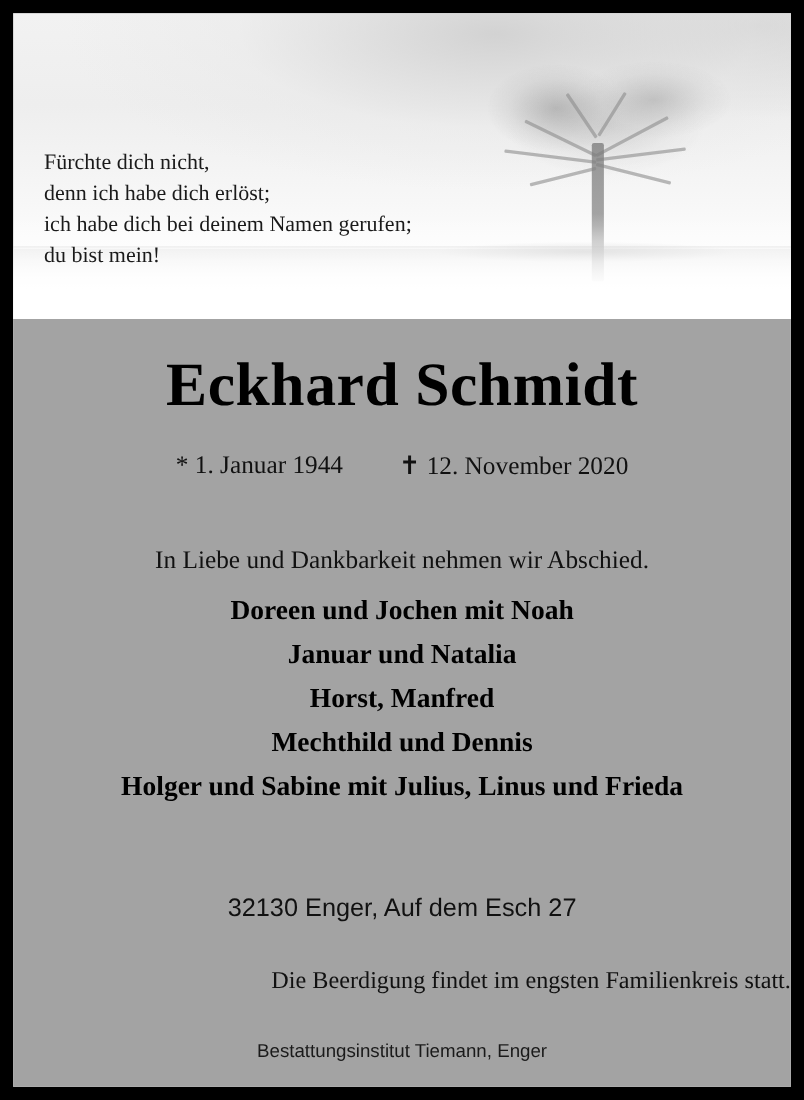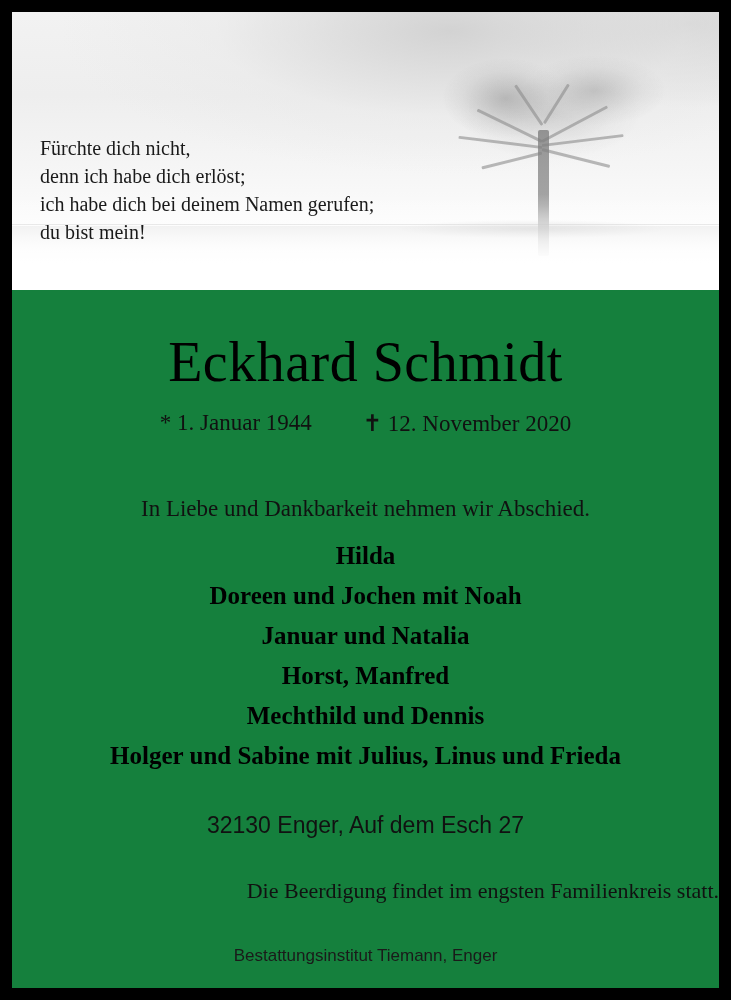--- a/index.html
+++ b/index.html
@@ -20,21 +20,21 @@
     height: 1000px;
     box-sizing: border-box;
     background: #ffffff;
     border: 12px solid #000000;
   }
 
   .inner {
     position: relative;
     width: 100%;
     height: 100%;
-    background: #15803d;
+    background: #a3a3a3;
     overflow: hidden;
   }
 
   
   .photo-band {
     position: absolute;
     left: 0;
     top: 0;
     width: 100%;
     height: 278px;
@@ -143,24 +143,23 @@
     z-index: 3;
   }
 
   .name {
     position: absolute;
     left: 0;
     top: 306px;
     width: 100%;
     text-align: center;
     font-size: 56px;
-    font-weight: normal;
+    font-weight: bold;
     letter-spacing: 0.5px;
     color: #000000;
-    margin-top: 12px;
   }
 
   .dates {
     position: absolute;
     left: 0;
     top: 398px;
     width: 100%;
     display: flex;
     justify-content: center;
     gap: 51px;
@@ -259,21 +258,20 @@
     <div class="name">Eckhard Schmidt</div>
 
     <div class="dates">
       <span>* 1. Januar 1944</span>
       <span>✝ 12. November 2020</span>
     </div>
 
     <div class="lead">In Liebe und Dankbarkeit nehmen wir Abschied.</div>
 
     <div class="mourners">
-      <div>Hilda</div>
       <div>Doreen und Jochen mit Noah</div>
       <div>Januar und Natalia</div>
       <div>Horst, Manfred</div>
       <div>Mechthild und Dennis</div>
       <div>Holger und Sabine mit Julius, Linus und Frieda</div>
     </div>
 
     <div class="address">32130 Enger, Auf dem Esch 27</div>
 
     <div class="funeral-note">Die Beerdigung findet im engsten Familienkreis statt.</div>

